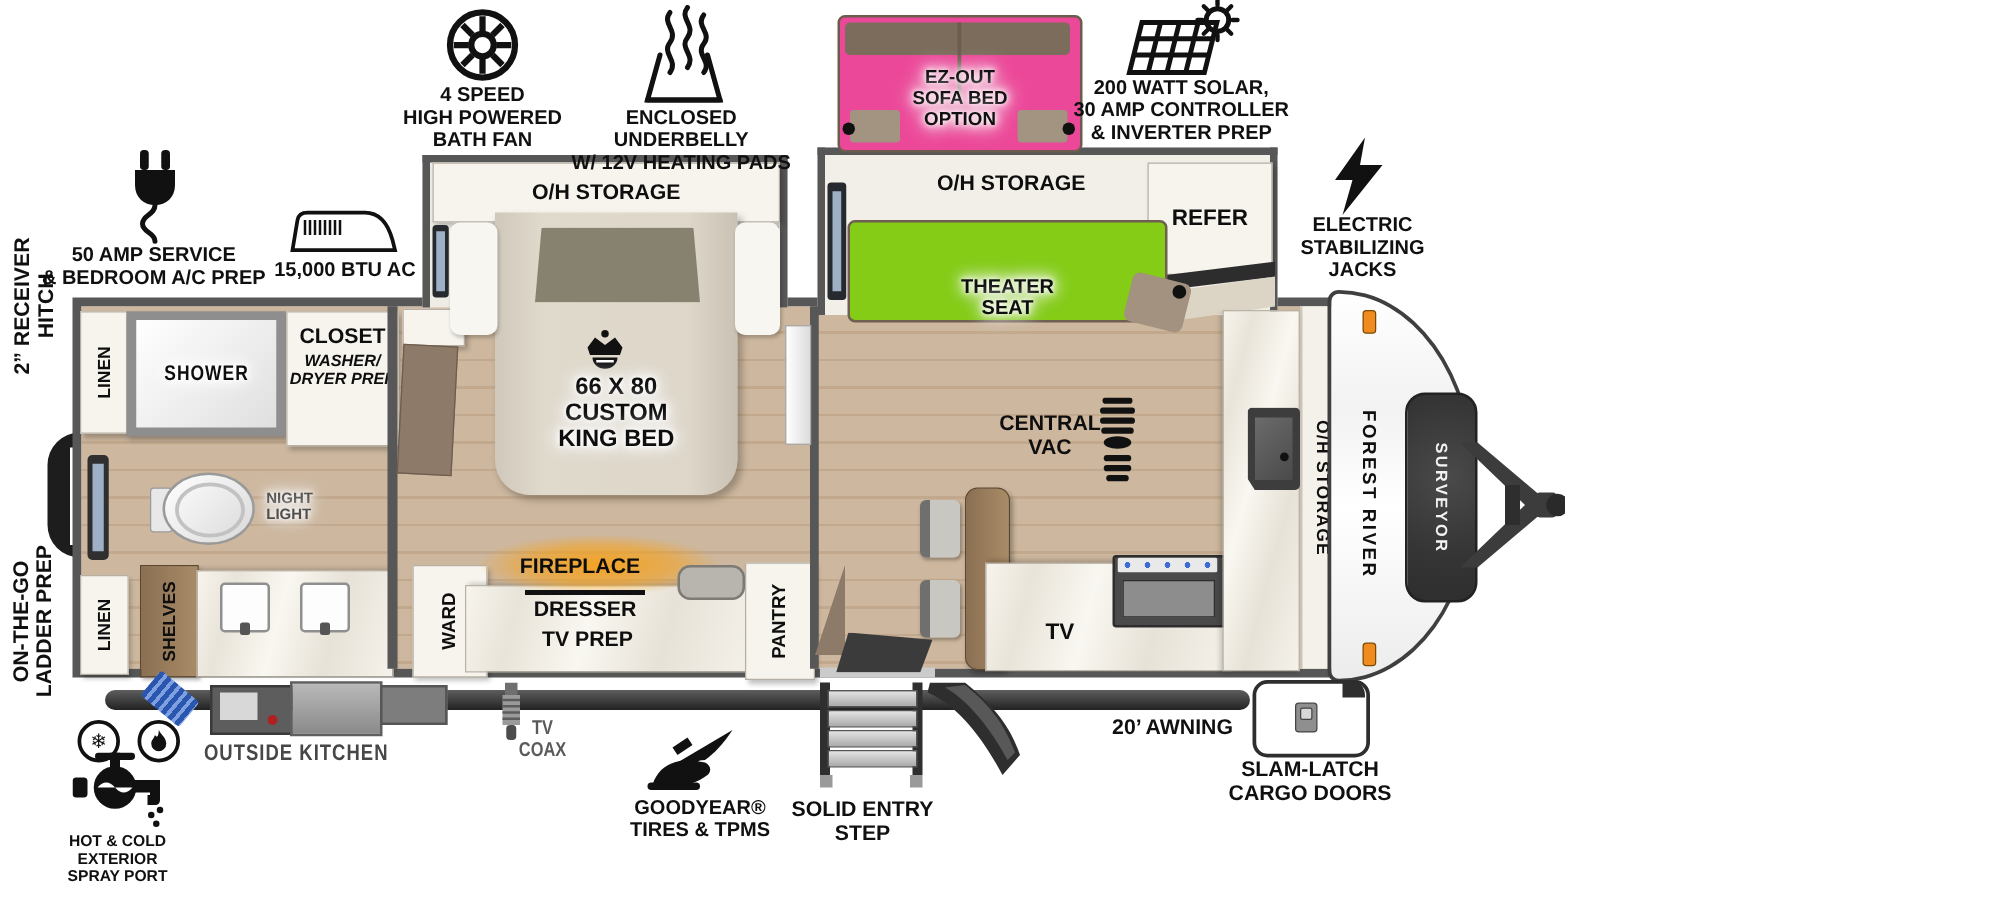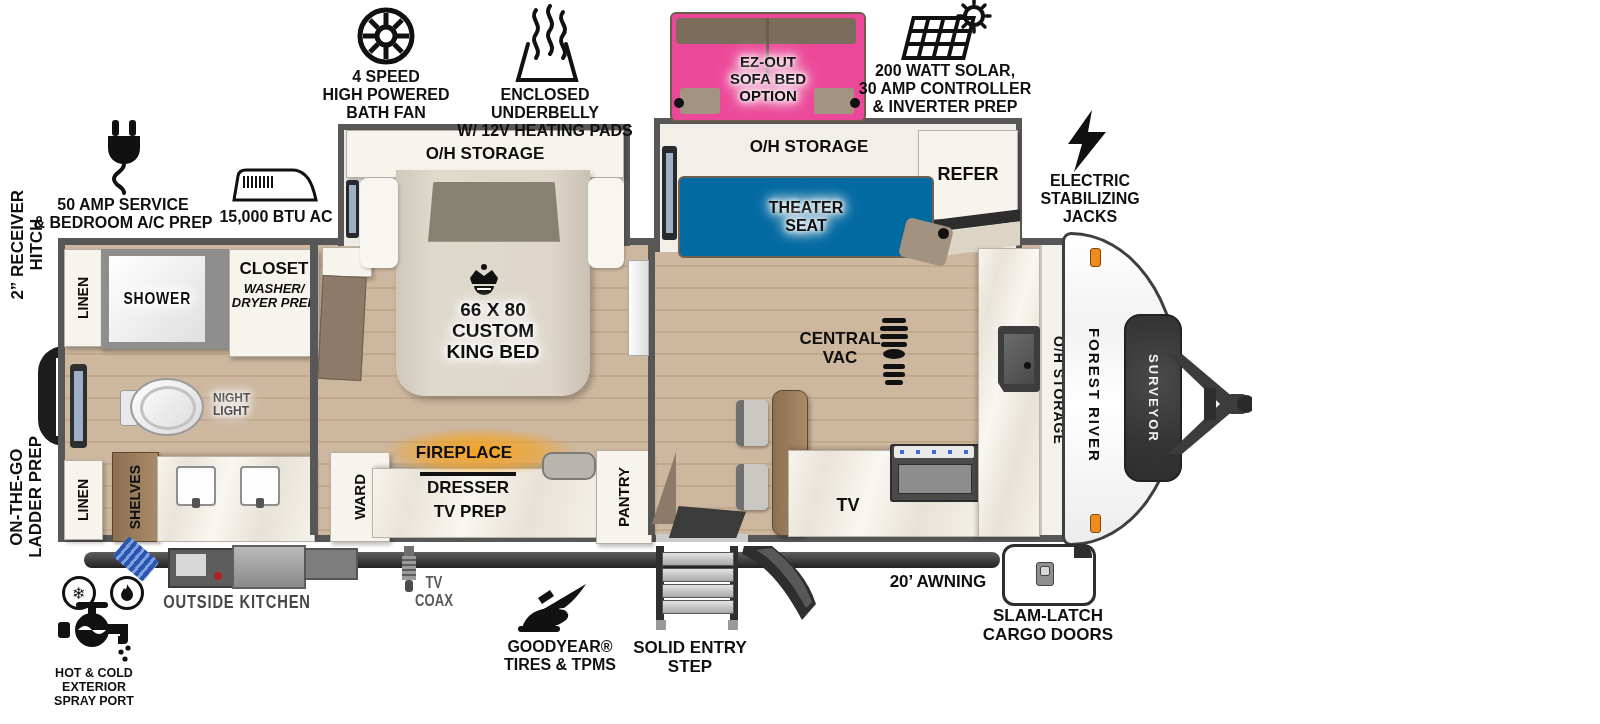--- a/index.html
+++ b/index.html
@@ -44,21 +44,21 @@
   <div class="abs flex" style="left:714px;top:134px;width:190px;height:26px;">
     <span class="lbl" style="font-size:17px;">O/H STORAGE</span>
   </div>
   <div class="abs" style="left:662px;top:146px;width:15px;height:94px;background:#26292e;border-radius:3px;"></div>
   <div class="abs" style="left:666px;top:153px;width:7px;height:80px;background:#9db0c6;"></div>
   <div class="abs cab flex" style="left:918px;top:130px;width:98px;height:88px;">
     <span class="lbl" style="font-size:18px;">REFER</span>
   </div>
   <div class="abs" style="left:912px;top:216px;width:108px;height:12px;background:#2d2d2d;transform:skewY(-7deg);"></div>
   <div class="abs" style="left:924px;top:228px;width:96px;height:24px;background:#dcd4c5;transform:skewY(-8deg);"></div>
-  <div class="abs flex" style="left:678px;top:176px;width:252px;height:78px;background:#0369a1;border:2px solid #6e5f51;border-radius:6px;">
+  <div class="abs flex" style="left:678px;top:176px;width:252px;height:78px;background:#84cc16;border:2px solid #6e5f51;border-radius:6px;align-items:flex-end;">
     <span class="lbl glow" style="font-size:16px;">THEATER
 SEAT</span>
   </div>
   <div class="abs" style="left:902px;top:222px;width:48px;height:40px;background:#a3927f;border-radius:6px;transform:rotate(14deg);"></div>
   <div class="abs" style="left:938px;top:228px;width:11px;height:11px;background:#111;border-radius:50%;"></div>
 
   <div class="abs flex" style="left:1040px;top:245px;width:32px;height:290px;background:#f4f1ea;border-left:2px solid #cfc9bd;">
     <span class="lbl vdn" style="font-size:14px;letter-spacing:1px;">O/H STORAGE</span>
   </div>
   <div class="abs" style="left:1062px;top:232px;width:118px;height:314px;box-sizing:border-box;background:
@@ -79,21 +79,21 @@
     <polygon points="0,6 14,6 66,50 66,62 14,106 0,106 52,56" fill="#3c3c3c"></polygon>
     <rect x="36" y="40" width="12" height="32" fill="#2e2e2e"></rect>
     <rect x="60" y="46" width="18" height="20" rx="4" fill="#3c3c3c"></rect>
     <circle cx="78" cy="56" r="9" fill="#2a2a2a"></circle>
   </svg>
 
   <div class="abs cab flex" style="left:64px;top:249px;width:37px;height:96px;">
     <span class="lbl vup" style="font-size:14px;">LINEN</span>
   </div>
   <div class="abs" style="left:101px;top:249px;width:128px;height:100px;background:#8e8e8e;box-shadow:2px 3px 4px rgba(0,0,0,.3);"></div>
-  <div class="abs flex" style="left:109px;top:256px;width:96px;height:86px;background:linear-gradient(135deg,#ffffff,#dfdfdf);">
+  <div class="abs flex" style="left:109px;top:256px;width:112px;height:86px;background:linear-gradient(135deg,#ffffff,#dfdfdf);">
     <span class="lbl glow cond" style="font-size:17px;letter-spacing:1px;">SHOWER</span>
   </div>
   <div class="abs cab" style="left:229px;top:249px;width:88px;height:106px;">
     <div class="lbl" style="font-size:17px;margin-top:10px;">CLOSET</div>
     <div class="lbl" style="font-size:13px;margin-top:3px;font-style:italic;">WASHER/
 DRYER PREP</div>
   </div>
   <div class="abs" style="left:70px;top:364px;width:17px;height:84px;background:#2f2f2f;border-radius:4px;"></div>
   <div class="abs" style="left:74px;top:371px;width:9px;height:70px;background:#9db0c6;"></div>
 

